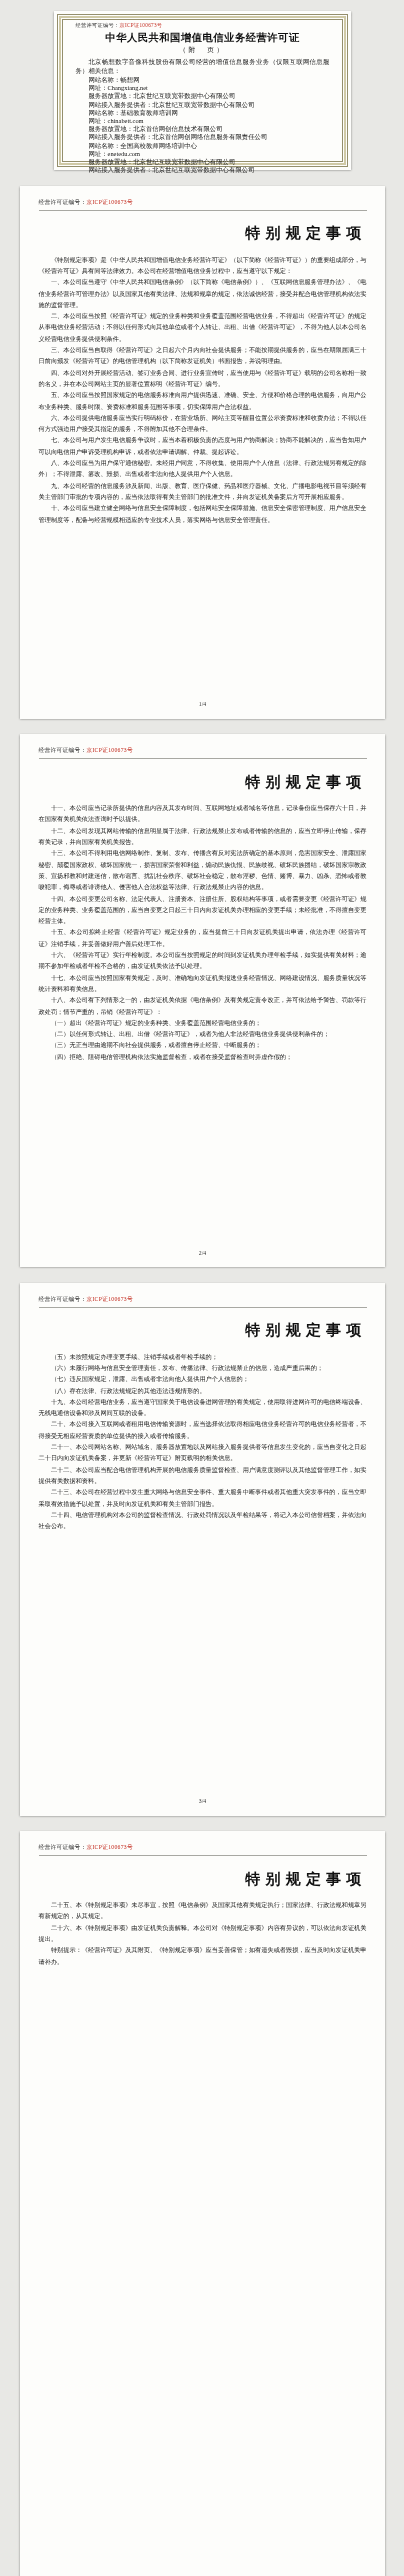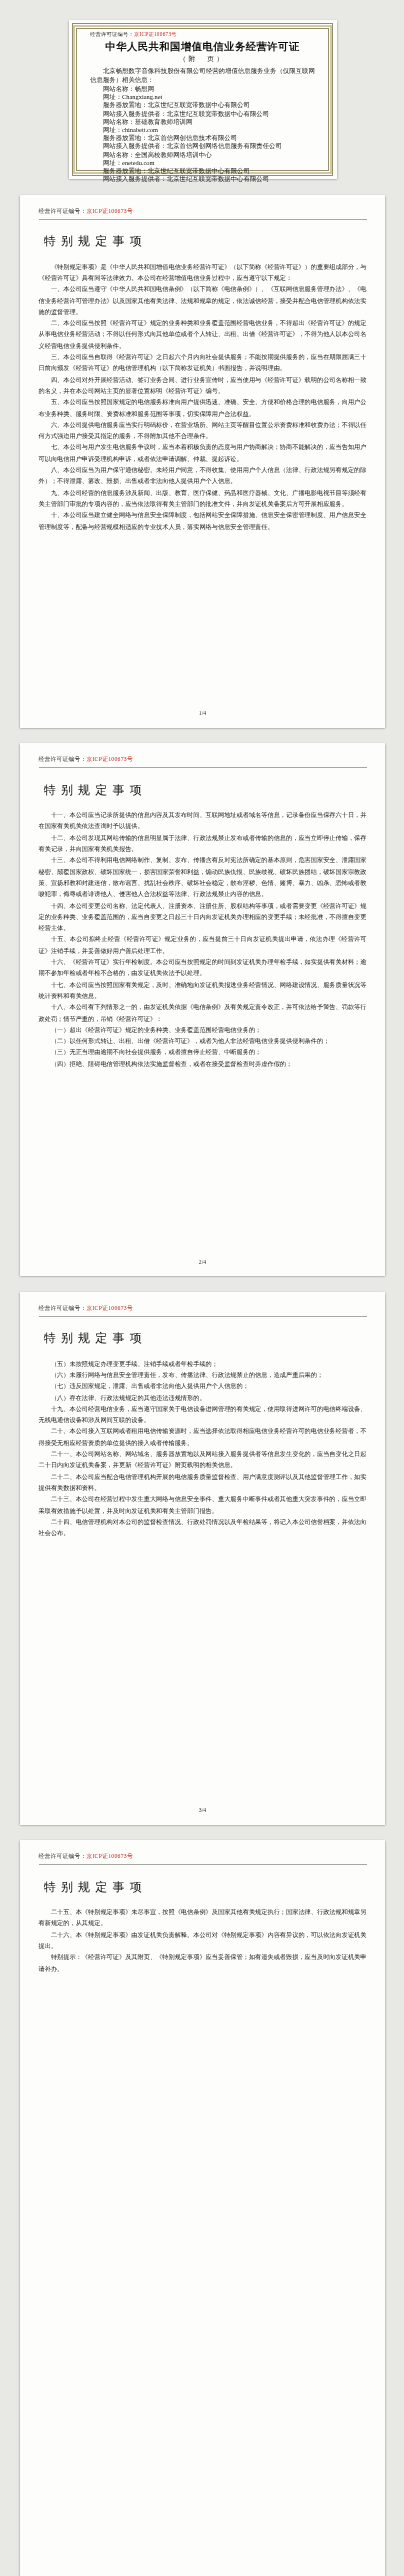--- a/index.html
+++ b/index.html
@@ -6,40 +6,40 @@
   .canvas{
     width:405px;height:2873px;overflow:hidden;position:relative;margin:0;
     font-family:"Liberation Serif","DejaVu Serif",serif;
   }
   .page{
     background:#fdfdfb;
     box-shadow:0 0.5px 2.1px rgba(0,0,0,.45), 0 0 0.5px rgba(0,0,0,.3);
     margin:0 auto;position:relative;display:block;
   }
   
-  .cert{width:268px;height:159px;margin-top:20px;}
+  .cert{width:297px;height:159px;margin-top:11px;}
   .frame1{position:absolute;inset:3.1px;border:0.5px solid #948e6b;pointer-events:none;}
   .frame2{position:absolute;inset:4.6px;border:2.1px solid #cfc9a6;pointer-events:none;}
   .frame3{position:absolute;inset:7.7px;border:0.5px solid #948e6b;pointer-events:none;}
   .cert-inner{position:absolute;top:11.3px;left:21.6px;right:21.6px;bottom:9.3px;}
   .cert-no{font-size:5.2px;color:#2b2b2b;letter-spacing:0.3px;}
   .red{color:#c2271a;}
   .cert-title{text-align:center;font-size:10.3px;font-weight:bold;color:#111;margin:2.1px 0 0.5px;letter-spacing:0.5px;}
   .cert-sub{text-align:center;font-size:6.7px;color:#111;letter-spacing:2.6px;margin:0 0 3.6px;}
   .cert-body{font-size:6.4px;line-height:8.2px;color:#151515;}
   .cert-intro{margin:0 0 1px;text-indent:2em;text-align:justify;}
   .site-line{padding-left:2em;white-space:normal;}
   .lbl{color:#151515;}
   
   .prov{width:365px;height:533px;margin-top:15.5px;}
   .prov.tall{height:1023px;}
   .prov-inner{padding:13.4px 18.5px 0;}
   .prov-head{font-size:5.7px;color:#222;padding-bottom:3.1px;border-bottom:0.5px solid #a8a8a2;letter-spacing:0.3px;}
   .prov-title{
-    text-align:left;font-size:12px;font-weight:normal;color:#111;
+    text-align:right;font-size:15px;font-weight:bold;color:#111;
     letter-spacing:5.2px;margin:13.4px 0 10.3px;text-indent:5.2px;
     font-family:"Liberation Sans","DejaVu Sans",sans-serif;
   }
   .prov-body p{margin:0;text-indent:2em;font-size:6.2px;line-height:11.3px;text-align:justify;color:#141414;}
   .pageno{position:absolute;bottom:11.3px;left:0;width:100%;text-align:center;font-size:5.7px;color:#333;}
 </style>
 </head>
 <body>
 
 <div class="canvas">

